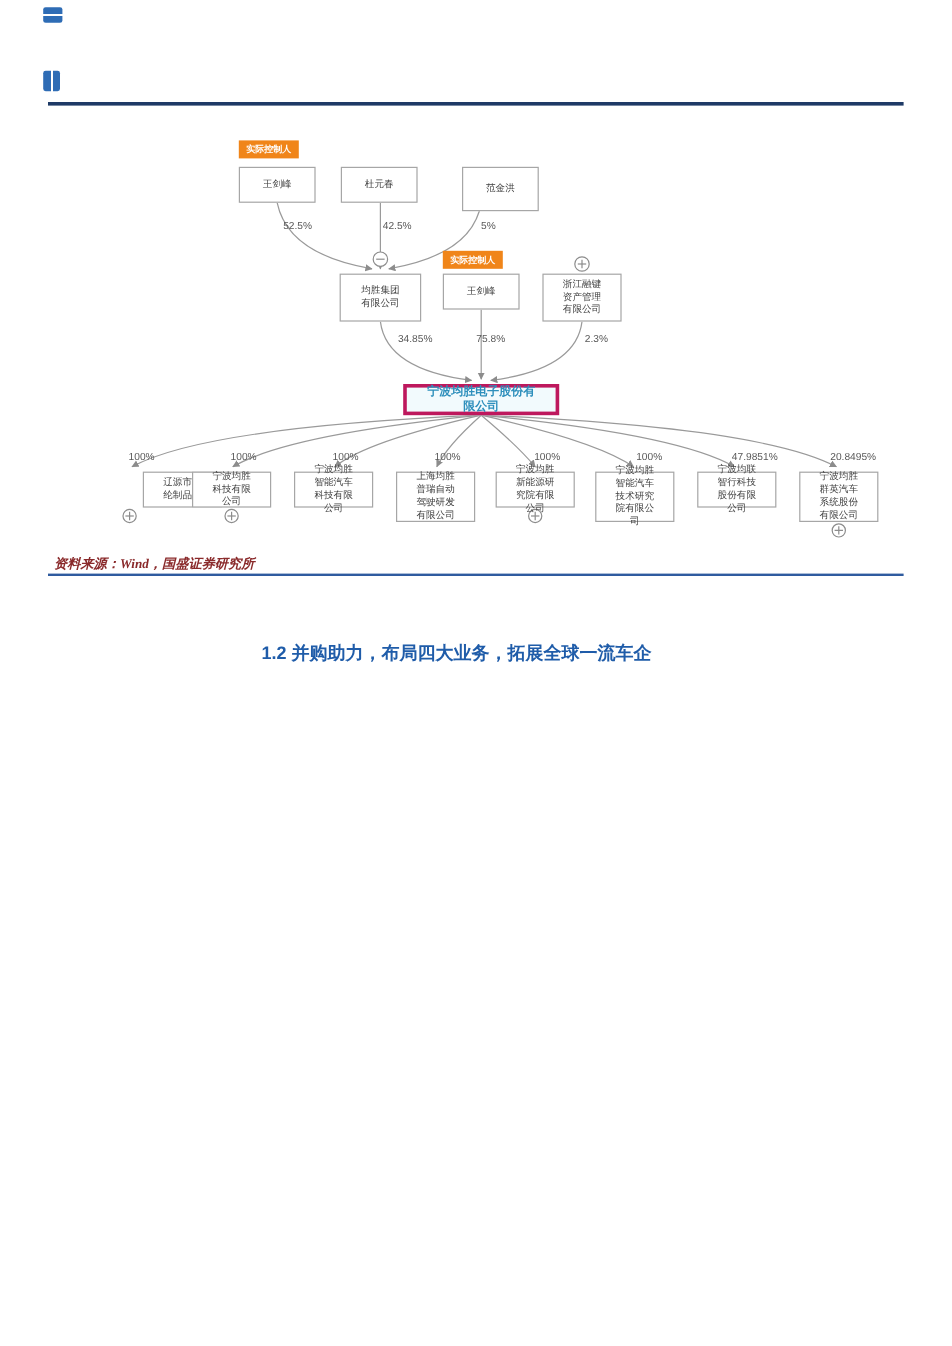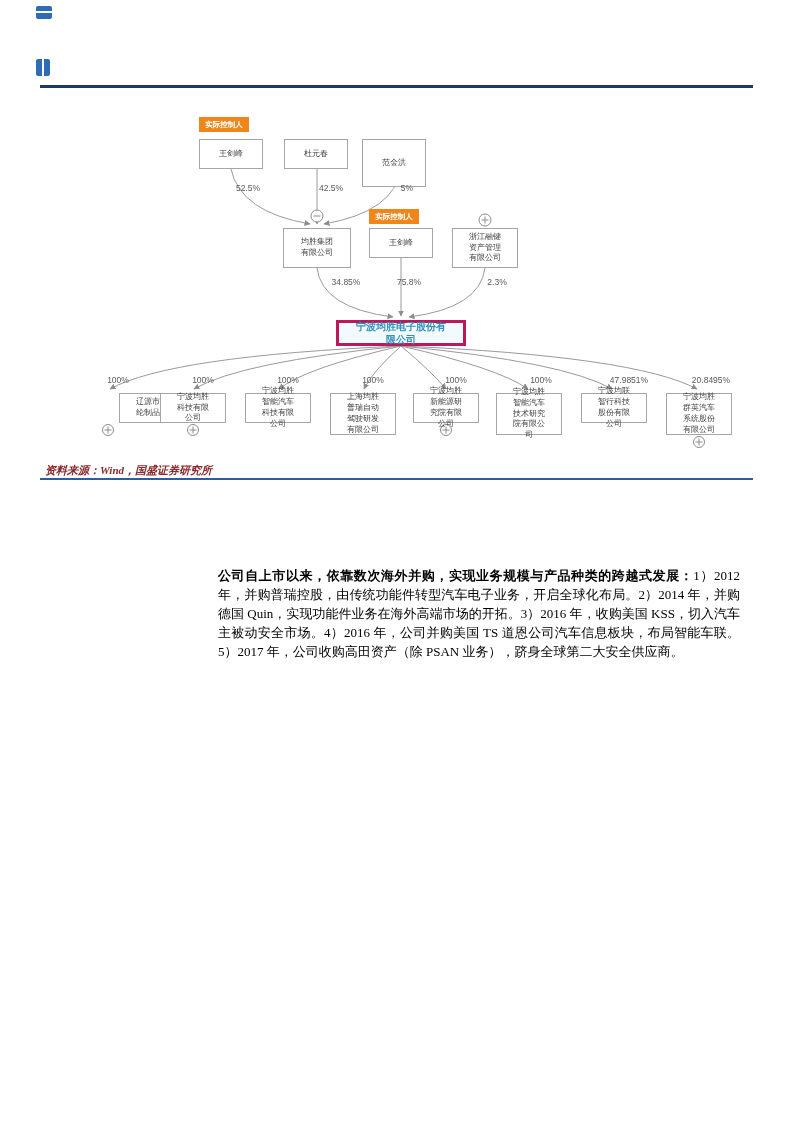--- a/index.html
+++ b/index.html
@@ -121,21 +121,21 @@
       <line x1="695.5" y1="442" x2="702.5" y2="442"></line>
       <line x1="699" y1="438.5" x2="699" y2="445.5"></line>
     </g>
   </svg>
 
   <div class="tag" style="left:199px;top:117px;width:50px;height:15px;">实际控制人</div>
   <div class="tag" style="left:369px;top:209px;width:50px;height:15px;">实际控制人</div>
 
   <div class="box" style="left:199px;top:139px;width:64px;height:30px;">王剑峰</div>
   <div class="box" style="left:284px;top:139px;width:64px;height:30px;">杜元春</div>
-  <div class="box" style="left:362px;top:139px;width:64px;height:48px;">范金洪</div>
+  <div class="box" style="left:385px;top:139px;width:64px;height:37px;">范金洪</div>
 
   <div class="pct" style="left:248px;top:184px;">52.5%</div>
   <div class="pct" style="left:331px;top:184px;">42.5%</div>
   <div class="pct" style="left:407px;top:184px;">5%</div>
 
   <div class="box" style="left:283px;top:228px;width:68px;height:40px;">均胜集团有限公司</div>
   <div class="box" style="left:369px;top:228px;width:64px;height:30px;">王剑峰</div>
   <div class="box" style="left:452px;top:228px;width:66px;height:40px;">浙江融键资产管理有限公司</div>
 
   <div class="pct" style="left:346px;top:278px;">34.85%</div>
@@ -158,15 +158,15 @@
   <div class="box" style="left:245px;top:393px;width:66px;height:30px;">宁波均胜智能汽车科技有限公司</div>
   <div class="box" style="left:330px;top:393px;width:66px;height:42px;">上海均胜普瑞自动驾驶研发有限公司</div>
   <div class="box" style="left:413px;top:393px;width:66px;height:30px;">宁波均胜新能源研究院有限公司</div>
   <div class="box" style="left:496px;top:393px;width:66px;height:42px;">宁波均胜智能汽车技术研究院有限公司</div>
   <div class="box" style="left:581px;top:393px;width:66px;height:30px;">宁波均联智行科技股份有限公司</div>
   <div class="box" style="left:666px;top:393px;width:66px;height:42px;">宁波均胜群英汽车系统股份有限公司</div>
 
   <div class="source">资料来源：Wind，国盛证券研究所</div>
   <div class="rule rule-mid"></div>
 
-  <p class="bodytext"><b>公司自上市以来，依靠数次海外并购，实现业务规模与产品种类的跨越式发展：</b><span>1）2012 年，并购普瑞控股，由传统功能件转型汽车电子业务，开启全球化布局。2）2014 年，并购德国 Quin，实现功能件业务在海外高端市场的开拓。3）2016 年，收购美国 KSS，切入汽车主被动安全市场。4）2016 年，公司并购美国 TS 道恩公司汽车信息板块，布局智能车联。5）2017 年，公司收购高田资产（除 PSAN 业务），跻身全球第二大安全供应商。</span></p>
+  <h2 class="heading">1.2 并购助力，布局四大业务，拓展全球一流车企</h2>
 
 </div>
 
 </body></html>

